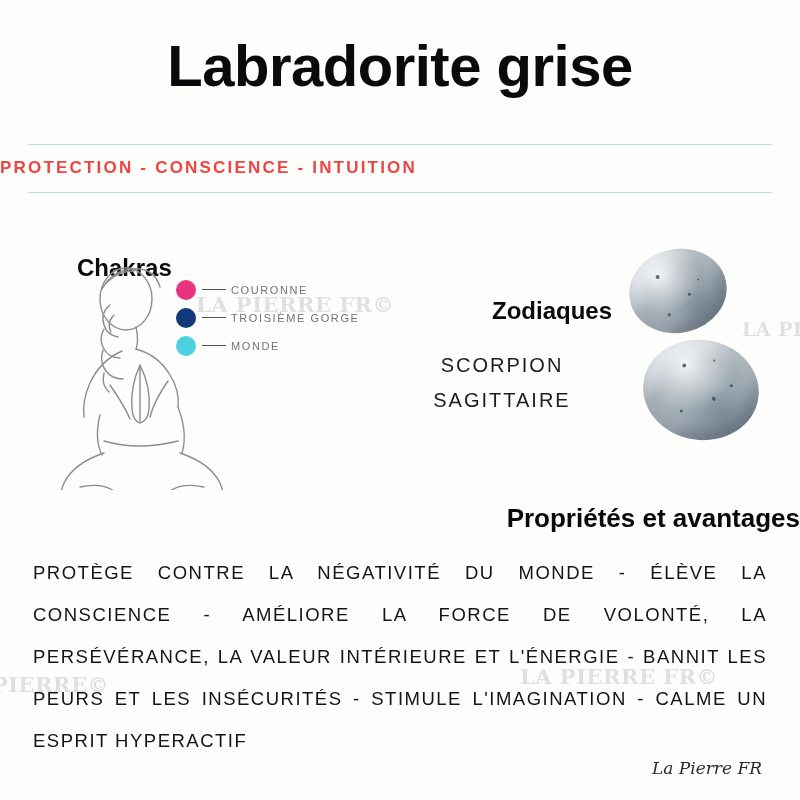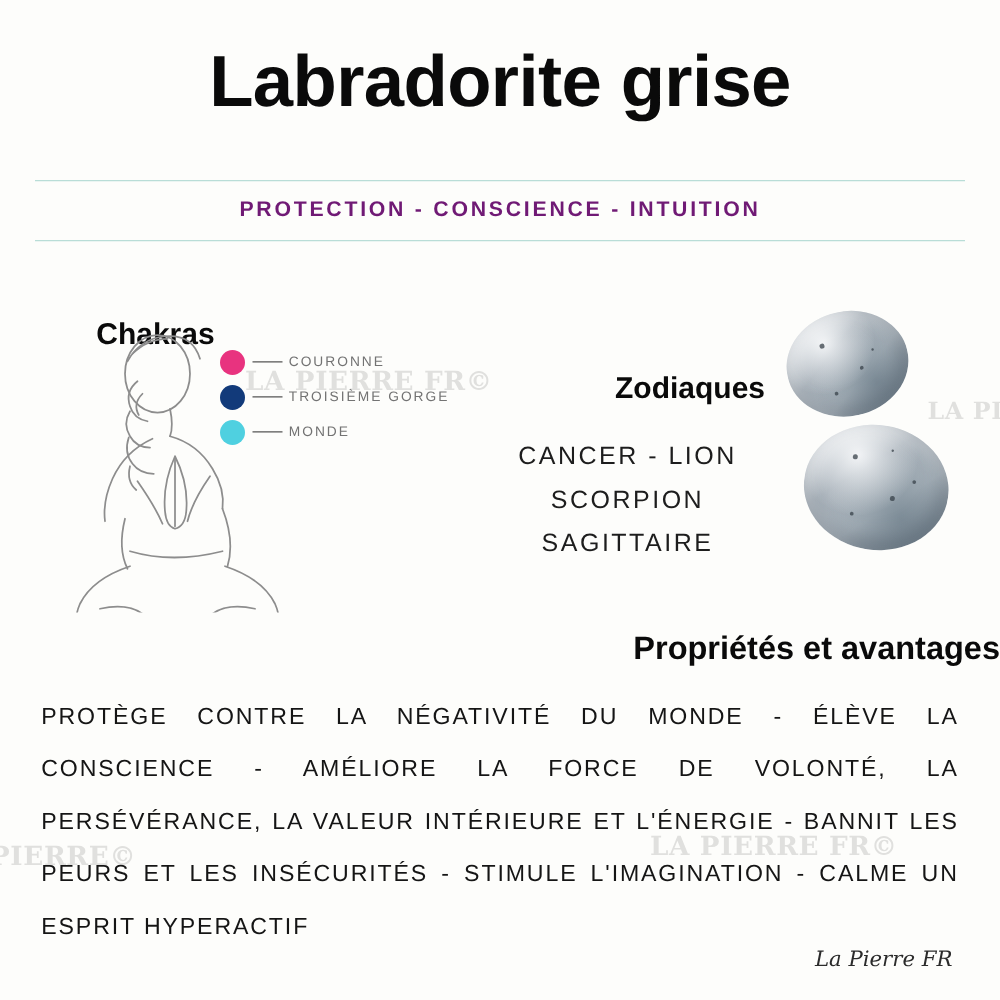--- a/index.html
+++ b/index.html
@@ -44,25 +44,25 @@
     background: #b9ddd7;
   }
   .rule.top { top: 144px; }
   .rule.bottom { top: 192px; }
 
   .keywords {
     position: absolute;
     top: 158px;
     left: 0;
     width: 100%;
-    text-align: center;
+    text-align: left;
     font-size: 17px;
     font-weight: bold;
     letter-spacing: 2.2px;
-    color: #701a75;
+    color: #ef4444;
   }
 
   
   .chakras-heading {
     position: absolute;
     top: 220px;
     left: 77px;
     font-size: 24px;
     font-weight: bold;
     color: #0a0a0a;
@@ -269,21 +269,20 @@
     </div>
     <div class="chakra-row">
       <span class="dot" style="background:#4fd0e0"></span>
       <span class="leader"></span>
       <span class="chakra-label">MONDE</span>
     </div>
   </div>
 
   <div class="zodiac-heading">Zodiaques</div>
   <div class="zodiac-lines">
-    <div>CANCER - LION</div>
     <div>SCORPION</div>
     <div>SAGITTAIRE</div>
   </div>
 
   <div class="stone stone-1">
     <span class="fleck" style="top:22px;left:30px;width:4px;height:4px"></span>
     <span class="fleck" style="top:46px;left:58px;width:3px;height:3px"></span>
     <span class="fleck" style="top:62px;left:34px;width:3px;height:3px"></span>
     <span class="fleck" style="top:34px;left:70px;width:2px;height:2px"></span>
   </div>

